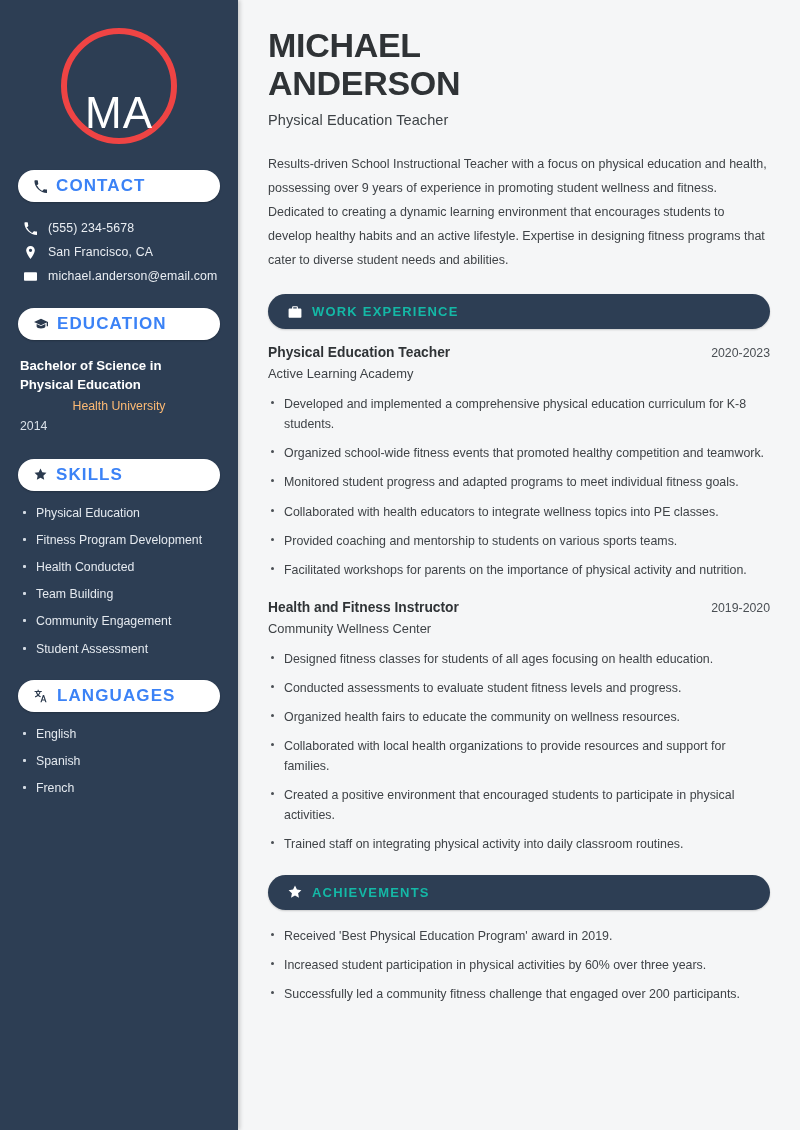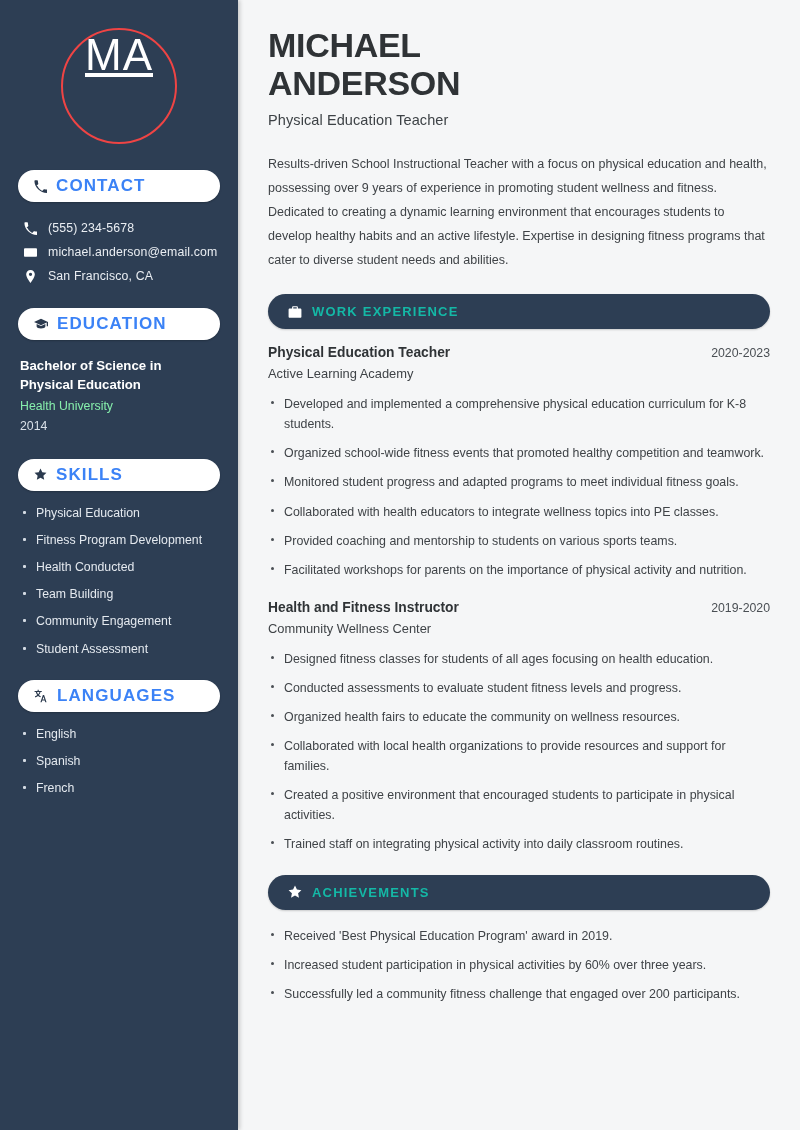--- a/index.html
+++ b/index.html
@@ -15,22 +15,22 @@
   .sidebar {
     width:238px; flex:0 0 238px; min-height:1130px;
     background:#2d3e54; color:#ffffff;
     padding:28px 18px 20px 18px;
     box-shadow:2px 0 4px rgba(0,0,0,.18);
     position:relative; z-index:2;
   }
   .monogram-wrap { display:flex; justify-content:center; margin-top:0; margin-bottom:26px; }
   .monogram {
     width:116px; height:116px; border-radius:50%;
-    border:2px solid #ef4444;
-    display:flex; align-items:flex-start; justify-content:center;text-decoration:underline;
+    border:6px solid #ef4444;
+    display:flex; align-items:flex-end; justify-content:center;
   }
   .monogram span { font-size:44px; font-weight:400; letter-spacing:1px; color:#ffffff; }
 
   .pill {
     background:#ffffff; color:#2d3e54;
     border-radius:22px; height:32px;
     display:flex; align-items:center; gap:9px;
     padding:0 16px; margin-bottom:14px;
     box-shadow:0 1px 2px rgba(0,0,0,.22);
   }
@@ -40,21 +40,21 @@
   }
   .pill svg { display:block; fill:#2b3a4e; flex:0 0 auto; }
 
   .contact-list { margin:4px 9px 20px 0; }
   .contact-row { display:flex; align-items:center; gap:11px; padding:5px 0 5px 6px; }
   .contact-row svg { display:block; fill:#ffffff; flex:0 0 auto; }
   .contact-row .ctext { font-size:12.3px; color:#e9edf2; letter-spacing:.15px; }
 
   .edu-block { padding:2px 2px 0 2px; margin-bottom:22px; }
   .edu-degree { font-size:13.2px; font-weight:700; color:#ffffff; line-height:1.45; margin-bottom:3px; }
-  .edu-school { font-size:12.3px; color:#86efac; line-height:1.6; }
+  .edu-school { font-size:12.3px; color:#fdba74; line-height:1.6;text-align:center; }
   .edu-year  { font-size:12.3px; color:#d9e0e8; line-height:1.6; }
 
   ul.side-list { list-style:none; margin:2px 0 22px 0; padding:0; }
   ul.side-list li {
     position:relative; font-size:12.3px; color:#e4e9ef;
     padding:0 0 0 18px; margin-bottom:10px; line-height:1.4;
   }
   ul.side-list li:before {
     content:""; position:absolute; left:5px; top:6px;
     width:3px; height:3px; background:#d4dbe3; border-radius:1px;
@@ -127,33 +127,33 @@
         <span>
           <svg width="13" height="13" viewBox="0 0 24 24">
               <path d="M6.6 10.8c1.9 3.7 4.9 6.7 8.6 8.6l2.9-2.9c.4-.4.9-.5 1.3-.3 1.4.5 3 .7 4.6.7.7 0 1.2.5 1.2 1.2V22c0 .7-.5 1.2-1.2 1.2C11.6 23.2.8 12.4.8 1c0-.7.5-1.2 1.2-1.2h4c.7 0 1.2.5 1.2 1.2 0 1.6.3 3.1.7 4.6.1.4 0 .9-.3 1.3l-2.9 2.9z" transform="translate(0 0.8)"></path>
             </svg>
         </span>
         <span class="ctext">(555) 234-5678</span>
       </div>
       <div class="contact-row">
         <span>
           <svg width="13" height="13" viewBox="0 0 24 24">
+              <path d="M12 0C7.6 0 4 3.6 4 8c0 6 8 16 8 16s8-10 8-16c0-4.4-3.6-8-8-8zm0 11a3 3 0 1 1 0-6 3 3 0 0 1 0 6z"></path>
+            </svg>
+        </span>
+        <span class="ctext">San Francisco, CA</span>
+      </div>
+      <div class="contact-row">
+        <span>
+          <svg width="13" height="13" viewBox="0 0 24 24">
               <path d="M2 4h20c1.1 0 2 .9 2 2v12c0 1.1-.9 2-2 2H2c-1.1 0-2-.9-2-2V6c0-1.1.9-2 2-2zm10 9L2.2 6.3v.1L12 13l9.8-6.6v-.1L12 13z"></path>
               <path d="M1.6 5.6h20.8L12 12.6 1.6 5.6z"></path>
             </svg>
         </span>
         <span class="ctext">michael.anderson@email.com</span>
-      </div>
-      <div class="contact-row">
-        <span>
-          <svg width="13" height="13" viewBox="0 0 24 24">
-              <path d="M12 0C7.6 0 4 3.6 4 8c0 6 8 16 8 16s8-10 8-16c0-4.4-3.6-8-8-8zm0 11a3 3 0 1 1 0-6 3 3 0 0 1 0 6z"></path>
-            </svg>
-        </span>
-        <span class="ctext">San Francisco, CA</span>
       </div>
     </div>
 
     <div class="pill">
       <span>
         <svg width="14" height="14" viewBox="0 0 24 24">
             <path d="M12 3 0 8.5l12 5.5 9.8-4.5v6.3h2.2V8.5L12 3z"></path>
             <path d="M4.5 12.2v4.1c0 1.9 3.4 3.4 7.5 3.4s7.5-1.5 7.5-3.4v-4.1L12 15.6l-7.5-3.4z"></path>
           </svg>
       </span>

